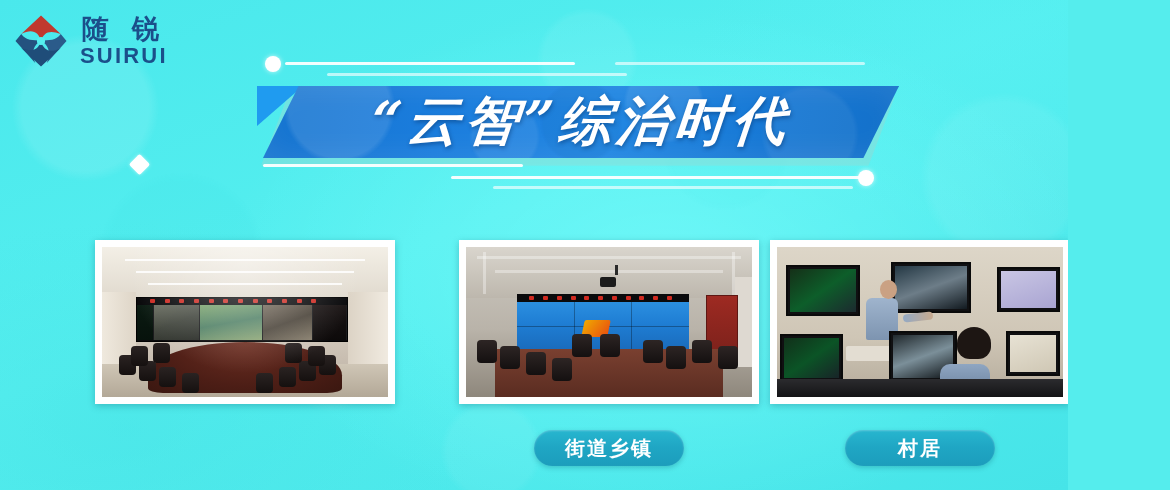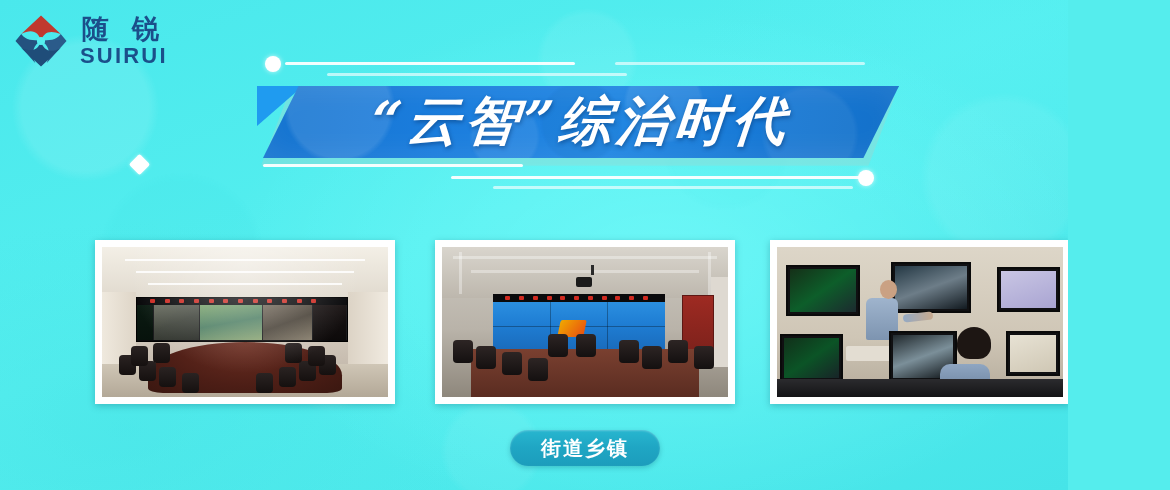--- a/index.html
+++ b/index.html
@@ -288,21 +288,21 @@
           <div class="chair" style="left:69%;top:76%;"></div>
           <div class="chair" style="left:62%;top:80%;"></div>
           <div class="chair" style="left:54%;top:84%;"></div>
           <div class="chair" style="left:72%;top:66%;"></div>
           <div class="chair" style="left:64%;top:64%;"></div>
           <div class="glare"></div>
         </div>
       </div>
     </div>
 
-    <div class="card" style="left:435px;">
+    <div class="card" style="left:459px;">
       <div class="photo-frame">
         <div class="photo p2">
           <div class="ceiling"></div>
           <div class="beam" style="left:4%;top:6%;width:92%;height:3px;"></div>
           <div class="beam" style="left:10%;top:15%;width:80%;height:3px;"></div>
           <div class="beam" style="left:6%;top:3%;width:3px;height:28%;"></div>
           <div class="beam" style="left:93%;top:3%;width:3px;height:30%;"></div>
           <div class="proj-rod"></div>
           <div class="proj"></div>
           <div class="wall-r"></div>
@@ -367,16 +367,17 @@
             <div class="sc" style="background:linear-gradient(160deg,#20282c,#7b8f99,#0f1418);"></div>
           </div>
           <div class="mon" style="left:80%;top:56%;width:19%;height:30%;">
             <div class="sc" style="background:linear-gradient(160deg,#e7e2d4,#cfc7b4);"></div>
           </div>
           <div class="back-head"></div>
           <div class="back-body"></div>
           <div class="desk"></div>
         </div>
       </div>
+      <div class="pill">村居</div>
     </div>
 
   </div>
 </div>
 
 </body></html>

